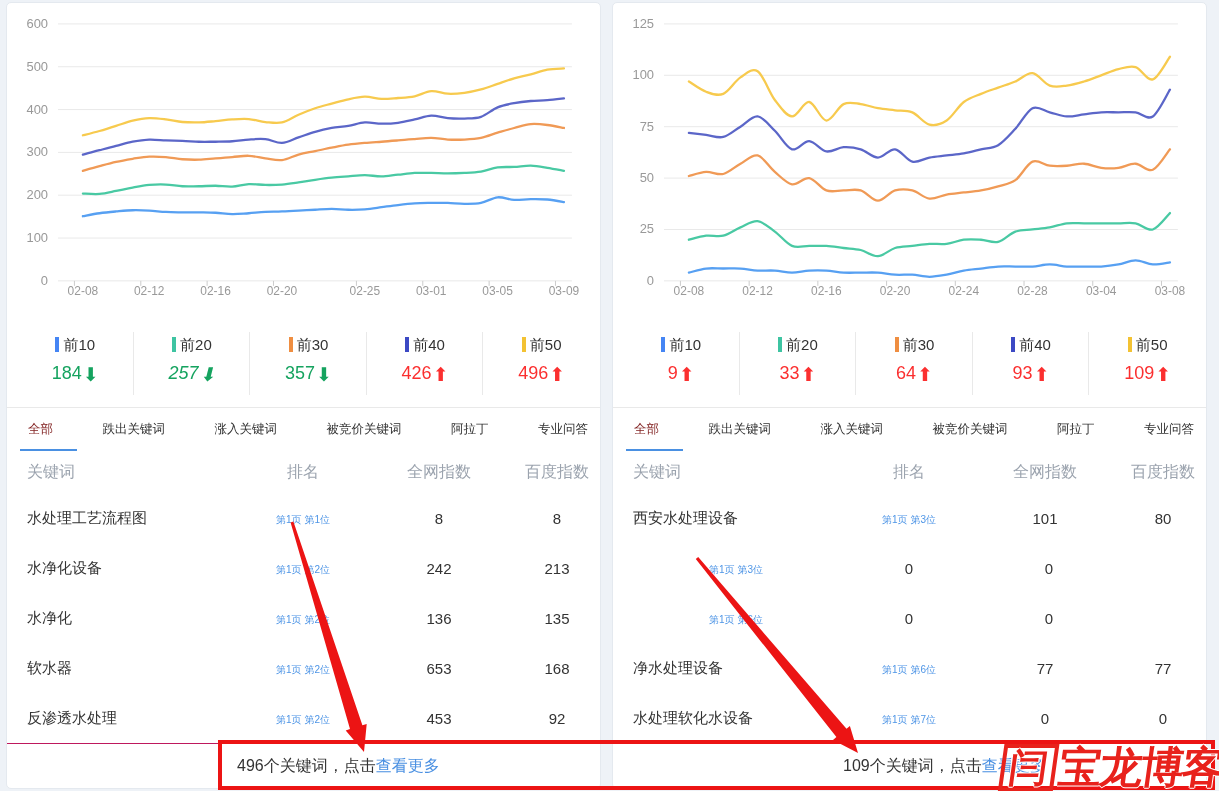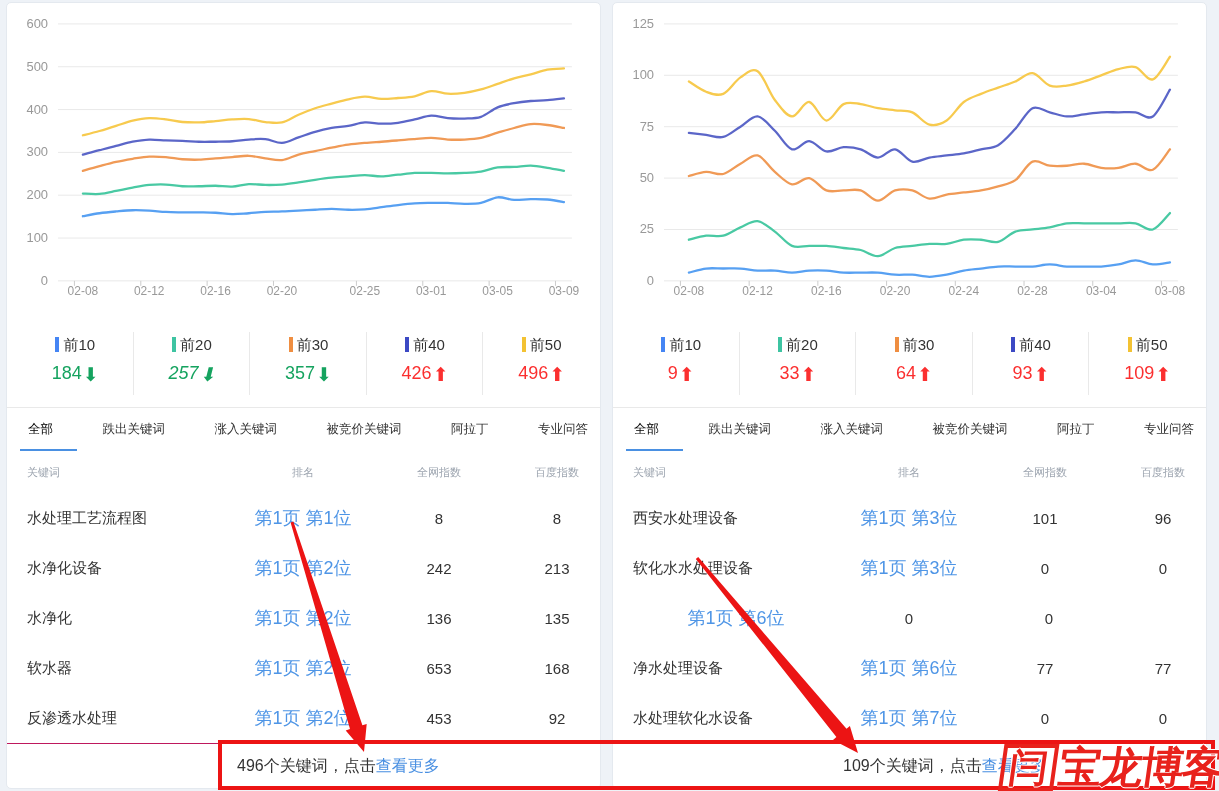--- a/index.html
+++ b/index.html
@@ -12,28 +12,28 @@
   .legend { height:90px; display:flex; padding-left:10px; }
   .leg-item { flex:1; text-align:center; padding-top:18px; position:relative; }
   .leg-item:not(:last-child)::after { content:''; position:absolute; right:0; top:14px; bottom:12px; width:1px; background:#e9e9e9; }
   .leg-top { font-size:15px; color:#333; }
   .leg-mark { display:inline-block; width:4px; height:15px; margin-right:4px; vertical-align:-2px; }
   .leg-val { margin-top:8px; font-size:18px; }
   .leg-val .arrow { font-size:19px; margin-left:1px; vertical-align:-2px; }
   .tabs { border-top:1px solid #e9e9e9; height:44px; display:flex; align-items:stretch;
     justify-content:space-between; padding:0 12px 0 21px; font-size:12.5px; }
   .tab { color:#333; display:flex; align-items:center; position:relative; cursor:pointer; }
-  .tab.active { color:#000000; }
+  .tab.active { color:#7f1d1d; }
   .tab.active::after { content:''; position:absolute; left:-8px; right:-24px; bottom:0; height:2px; background:#4a90e2; }
   .thead, .trow { display:grid; grid-template-columns:206px 140px 132px 96px; padding-left:20px; align-items:center; }
-  .thead { height:42px; color:#9ba3ae; font-size:11px; }
+  .thead { height:42px; color:#9ba3ae; font-size:16px; }
   .trow { height:50px; font-size:15px; color:#333; }
   .c2,.c3,.c4 { text-align:center; }
   .c4 { padding-left:8px; }
-  .rank-link { color:#4e95e6; text-decoration:none; cursor:pointer; font-size:18px; }
+  .rank-link { color:#4e95e6; text-decoration:none; cursor:pointer; font-size:10px; }
   .footer-bar { margin-top:auto; border-top:1px solid #be185d; height:45px; line-height:44px;
     font-size:16px; color:#333; padding-left:230px; white-space:nowrap; }
   .more-link { color:#4a90e2; cursor:pointer; }
   #annot { position:absolute; left:0; top:0; z-index:10; pointer-events:none; }
   #watermark { position:absolute; left:997px; top:739px; z-index:11; display:flex; align-items:center;
     font-weight:bold; color:#e8221c; transform:skewX(-8deg); transform-origin:left bottom; white-space:nowrap;
     text-shadow:1px 0 0 #fff,-1px 0 0 #fff,0 1px 0 #fff,0 -1px 0 #fff; }
   #wm-box { border:4px solid #e8221c; font-size:39px; width:55px; height:48px; display:flex;
     align-items:center; justify-content:center; margin-right:3px; flex:none; }
   #wm-rest { font-size:43px; letter-spacing:-2px; }
@@ -220,24 +220,23 @@
         <div class="c1">关键词</div>
         <div class="c2">排名</div>
         <div class="c3">全网指数</div>
         <div class="c4">百度指数</div>
       </div>
     <div>
         <div class="trow">
           <div class="c1">西安水处理设备</div>
           <div class="c2"><a class="rank-link">第1页 第3位</a></div>
           <div class="c3">101</div>
-          <div class="c4">96</div>
-        </div>
-        <div class="trow">
-          <div class="c1">软化水水处理设备</div>
+          <div class="c4">80</div>
+        </div>
+        <div class="trow">
           <div class="c2"><a class="rank-link">第1页 第3位</a></div>
           <div class="c3">0</div>
           <div class="c4">0</div>
         </div>
         <div class="trow">
           <div class="c2"><a class="rank-link">第1页 第6位</a></div>
           <div class="c3">0</div>
           <div class="c4">0</div>
         </div>
         <div class="trow">

